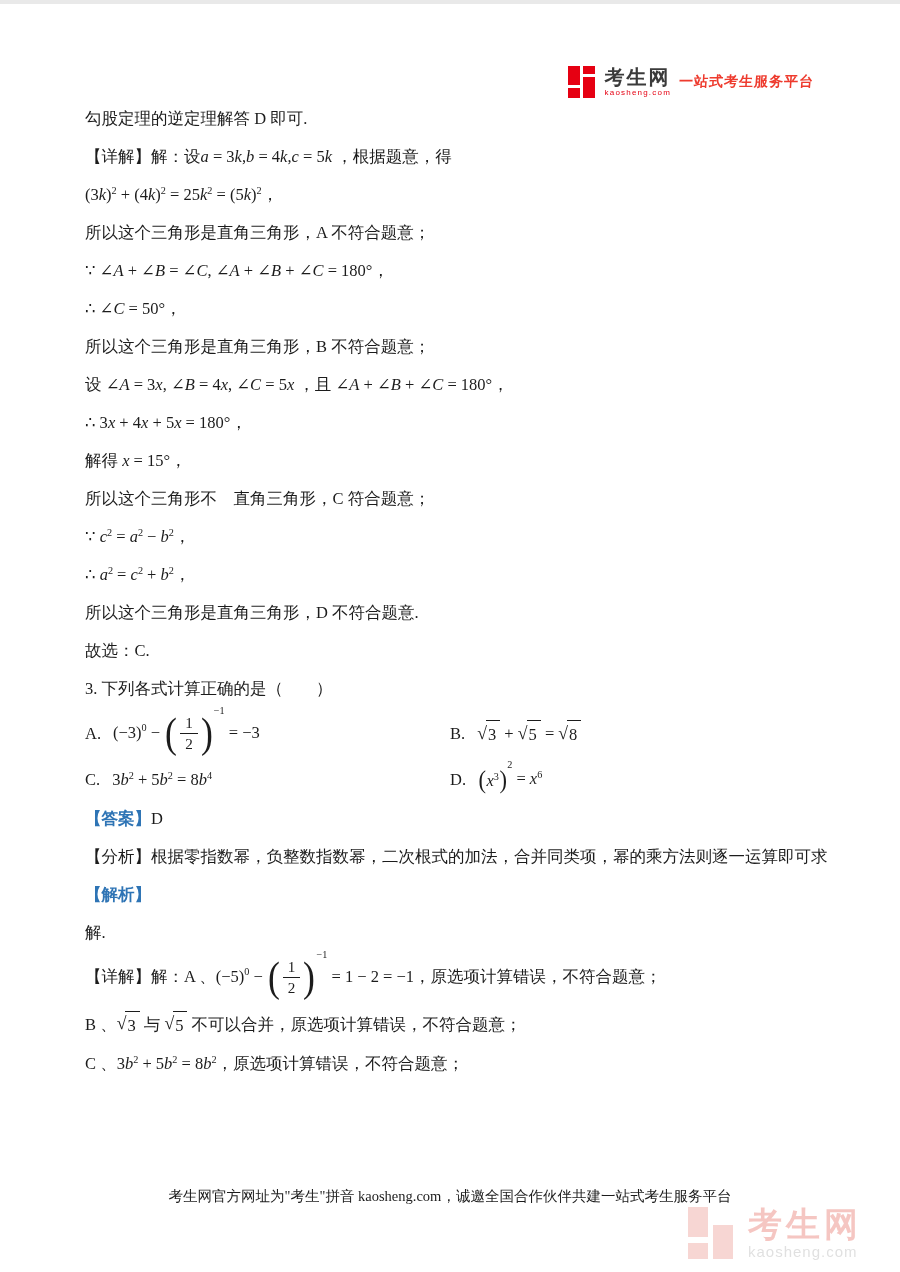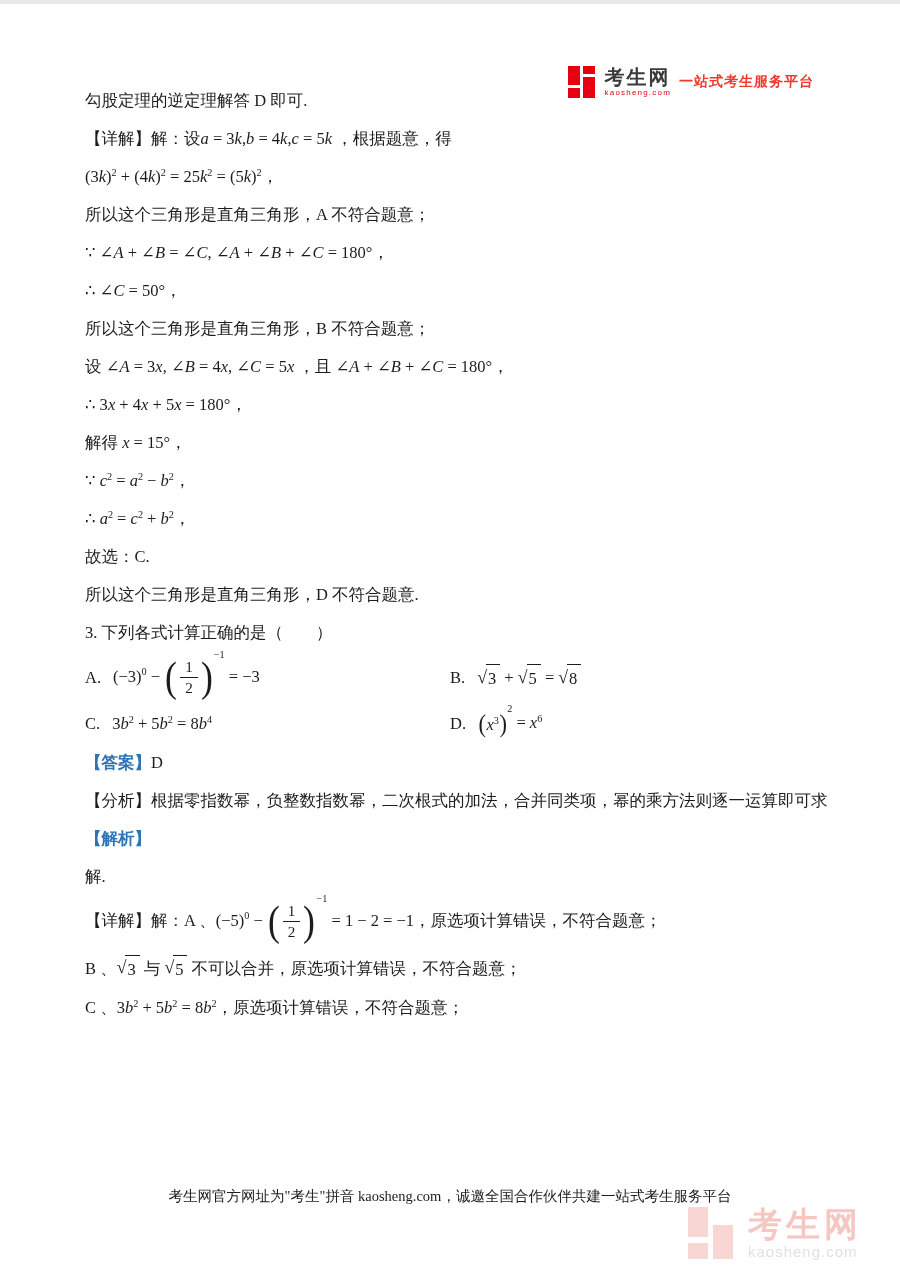--- a/index.html
+++ b/index.html
@@ -14,21 +14,21 @@
   .logo-icon .b2{left:0;top:22px;width:12px;height:10px;}
   .logo-icon .b3{left:15px;top:11px;width:12px;height:21px;}
   .logo-icon .b4{left:15px;top:0;width:12px;height:8px;}
   .logo-textcol{display:flex;flex-direction:column;margin-left:5px;line-height:1;}
   .logo-name{font-size:20px;font-weight:700;color:#3a3a3a;letter-spacing:2px;font-family:"Liberation Sans","DejaVu Sans",sans-serif;}
   .logo-domain{font-size:8px;color:#e60012;letter-spacing:1.2px;margin-top:2px;font-family:"Liberation Sans","DejaVu Sans",sans-serif;}
   .logo-slogan{margin-left:8px;font-size:14px;font-weight:700;color:#ee3b2e;letter-spacing:1px;
                font-family:"Liberation Sans","DejaVu Sans",sans-serif;transform:skewX(-4deg);}
 
   
-  .content{position:absolute;left:85px;top:84px;width:762px;}
+  .content{position:absolute;left:85px;top:102px;width:762px;}
   .para{font-size:16.5px;line-height:25px;margin:0 0 13px 0;}
   .seg-x{font-style:normal;}
   .seg-i{font-style:italic;}
   .seg-b{color:#2e74b5;font-weight:bold;}
   sup.seg-s{font-size:0.62em;line-height:0;}
   .sqrt{white-space:nowrap;display:inline-flex;align-items:stretch;}
   .rsign{font-size:1.08em;line-height:1;align-self:center;margin-right:-1px;}
   .rbody{border-top:1.2px solid #1c1c1c;padding:1px 4px 0 2px;}
   .frac{display:inline-flex;flex-direction:column;vertical-align:middle;text-align:center;
         font-size:0.92em;line-height:1.2;margin:0 2px;}
@@ -84,24 +84,25 @@
       <div class="para"><span class="seg-x">勾股定理的逆定理解答 D 即可.</span></div>
       <div class="para"><span class="seg-x">【详解】解：设</span><span class="seg-i">a</span><span class="seg-x"> = 3</span><span class="seg-i">k</span><span class="seg-x">,</span><span class="seg-i">b</span><span class="seg-x"> = 4</span><span class="seg-i">k</span><span class="seg-x">,</span><span class="seg-i">c</span><span class="seg-x"> = 5</span><span class="seg-i">k</span><span class="seg-x"> ，根据题意，得</span></div>
       <div class="para"><span class="seg-x">(3</span><span class="seg-i">k</span><span class="seg-x">)</span><sup class="seg-s">2</sup><span class="seg-x"> + (4</span><span class="seg-i">k</span><span class="seg-x">)</span><sup class="seg-s">2</sup><span class="seg-x"> = 25</span><span class="seg-i">k</span><sup class="seg-s">2</sup><span class="seg-x"> = (5</span><span class="seg-i">k</span><span class="seg-x">)</span><sup class="seg-s">2</sup><span class="seg-x">，</span></div>
       <div class="para"><span class="seg-x">所以这个三角形是直角三角形，A 不符合题意；</span></div>
       <div class="para"><span class="seg-x">∵ ∠</span><span class="seg-i">A</span><span class="seg-x"> + ∠</span><span class="seg-i">B</span><span class="seg-x"> = ∠</span><span class="seg-i">C</span><span class="seg-x">, ∠</span><span class="seg-i">A</span><span class="seg-x"> + ∠</span><span class="seg-i">B</span><span class="seg-x"> + ∠</span><span class="seg-i">C</span><span class="seg-x"> = 180°，</span></div>
       <div class="para"><span class="seg-x">∴ ∠</span><span class="seg-i">C</span><span class="seg-x"> = 50°，</span></div>
       <div class="para"><span class="seg-x">所以这个三角形是直角三角形，B 不符合题意；</span></div>
       <div class="para"><span class="seg-x">设 ∠</span><span class="seg-i">A</span><span class="seg-x"> = 3</span><span class="seg-i">x</span><span class="seg-x">, ∠</span><span class="seg-i">B</span><span class="seg-x"> = 4</span><span class="seg-i">x</span><span class="seg-x">, ∠</span><span class="seg-i">C</span><span class="seg-x"> = 5</span><span class="seg-i">x</span><span class="seg-x"> ，且 ∠</span><span class="seg-i">A</span><span class="seg-x"> + ∠</span><span class="seg-i">B</span><span class="seg-x"> + ∠</span><span class="seg-i">C</span><span class="seg-x"> = 180°，</span></div>
       <div class="para"><span class="seg-x">∴ 3</span><span class="seg-i">x</span><span class="seg-x"> + 4</span><span class="seg-i">x</span><span class="seg-x"> + 5</span><span class="seg-i">x</span><span class="seg-x"> = 180°，</span></div>
       <div class="para"><span class="seg-x">解得 </span><span class="seg-i">x</span><span class="seg-x"> = 15°，</span></div>
+      <div class="para"><span class="seg-x">所以这个三角形不　直角三角形，C 符合题意；</span></div>
       <div class="para"><span class="seg-x">∵ </span><span class="seg-i">c</span><sup class="seg-s">2</sup><span class="seg-x"> = </span><span class="seg-i">a</span><sup class="seg-s">2</sup><span class="seg-x"> − </span><span class="seg-i">b</span><sup class="seg-s">2</sup><span class="seg-x">，</span></div>
       <div class="para"><span class="seg-x">∴ </span><span class="seg-i">a</span><sup class="seg-s">2</sup><span class="seg-x"> = </span><span class="seg-i">c</span><sup class="seg-s">2</sup><span class="seg-x"> + </span><span class="seg-i">b</span><sup class="seg-s">2</sup><span class="seg-x">，</span></div>
+      <div class="para"><span class="seg-x">所以这个三角形是直角三角形，D 不符合题意.</span></div>
       <div class="para"><span class="seg-x">故选：C.</span></div>
-      <div class="para"><span class="seg-x">所以这个三角形是直角三角形，D 不符合题意.</span></div>
       <div class="para"><span class="seg-x">3. 下列各式计算正确的是（　　）</span></div>
       <div class="options-row">
         <span class="opt opt-left">
           <span class="opt-label">A.</span>
           <span class="opt-body"><span class="seg-x">(−3)</span><sup class="seg-s">0</sup><span class="seg-x"> − </span><span class="grp big">
               <span class="paren">(</span>
               <span class="ginner"><span class="frac">
                   <span class="num">1</span>
                   <span class="den">2</span>
                 </span></span>

